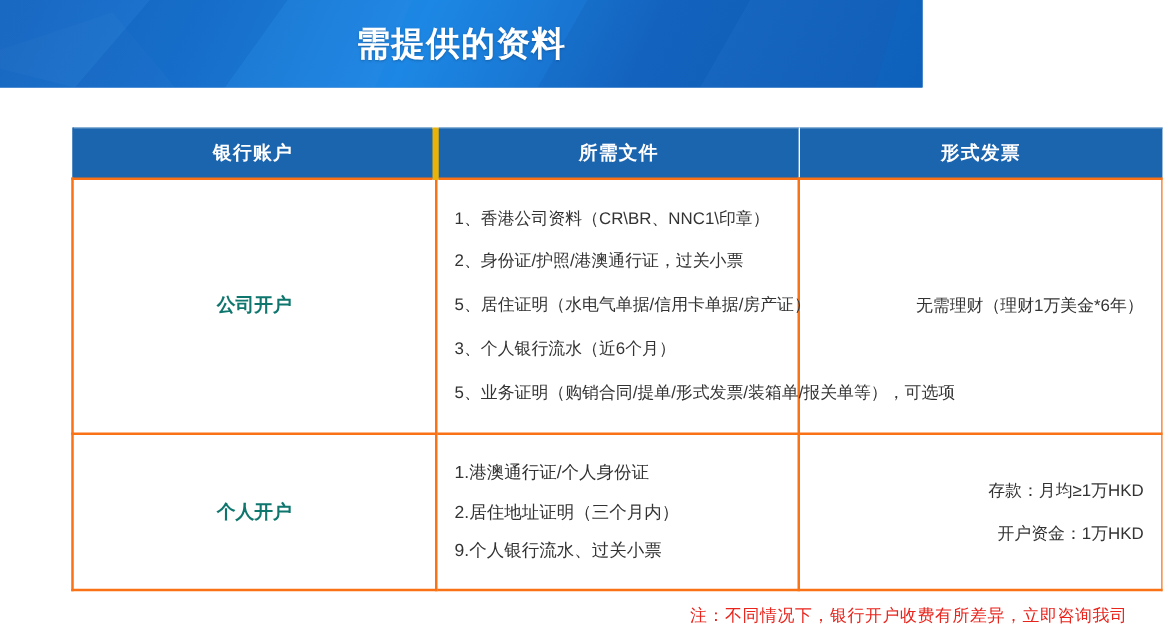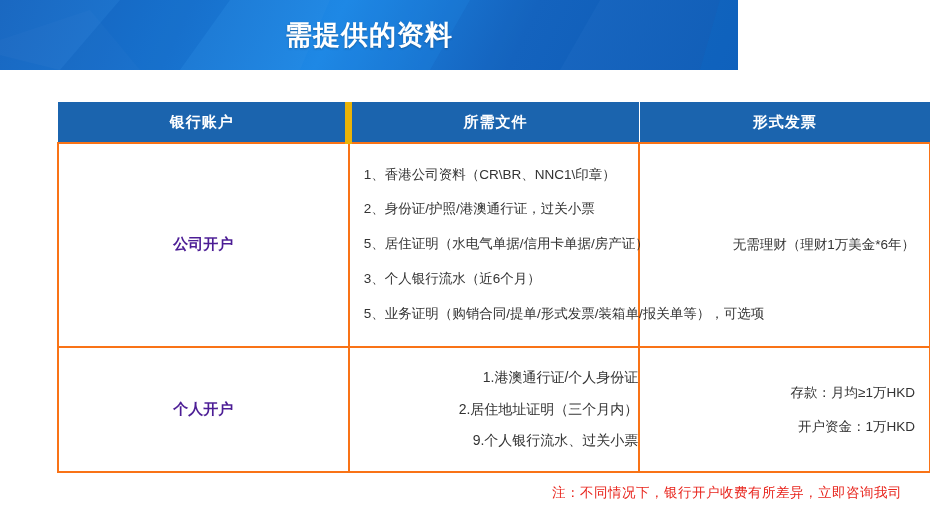--- a/index.html
+++ b/index.html
@@ -59,32 +59,32 @@
     background: #1b64ae;
     color: #ffffff;
     font-size: 15px;
     font-weight: bold;
     text-align: center;
     height: 40px;
     border: 1px solid #1b64ae;
     letter-spacing: 1px;
   }
   table.data th.sep {
-    border-left: 7px solid #eab308;
+    border-left: 5px solid #eab308;
     border-right: 1px solid #ffffff;
   }
   table.data td {
     border: 2px solid #f97316;
     vertical-align: middle;
     background: #ffffff;
   }
   td.label-cell {
     width: 114px;
     text-align: center;
-    color: #4c1d95;
+    color: #0f766e;
     font-size: 15px;
     font-weight: bold;
   }
   td.docs-cell {
     width: 528px;
     padding: 14px 0 14px 14px;
     color: #333333;
     font-size: 13.5px;
   }
   td.req-cell {
@@ -95,21 +95,20 @@
     text-align: right;
   }
   .doc-line {
     line-height: 1.55;
     padding: 7px 0;
     white-space: nowrap;
   }
   .row2 .doc-line {
     padding: 5px 0;
     font-size: 14px;
-    text-align: right;
   }
   .req-line {
     line-height: 1.6;
     padding: 6px 0;
   }
   .req-center {
     font-size: 13.5px;
   }
 
   

